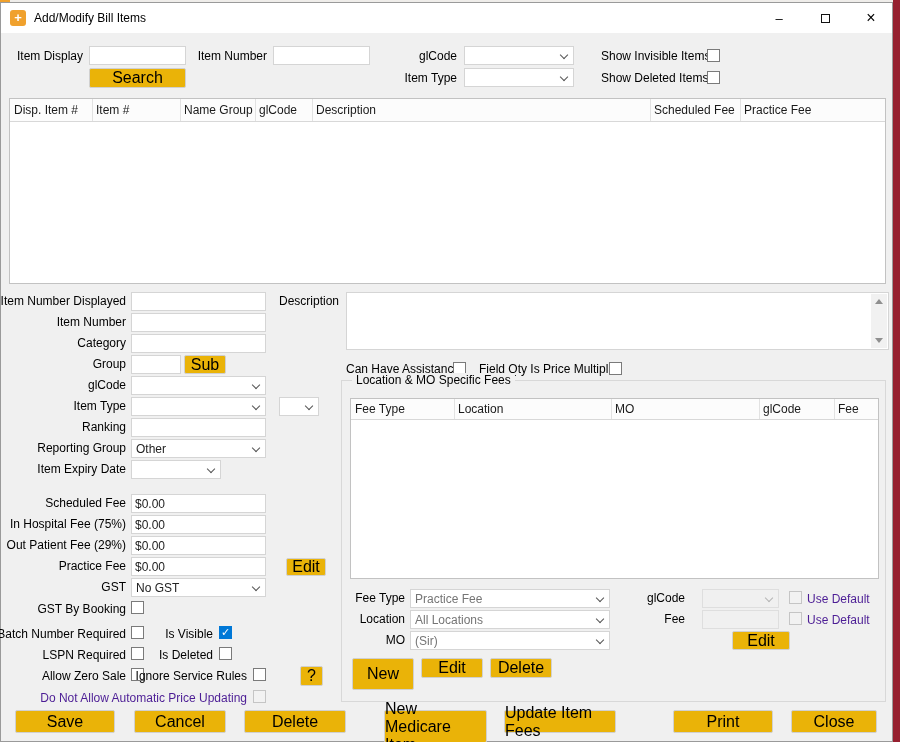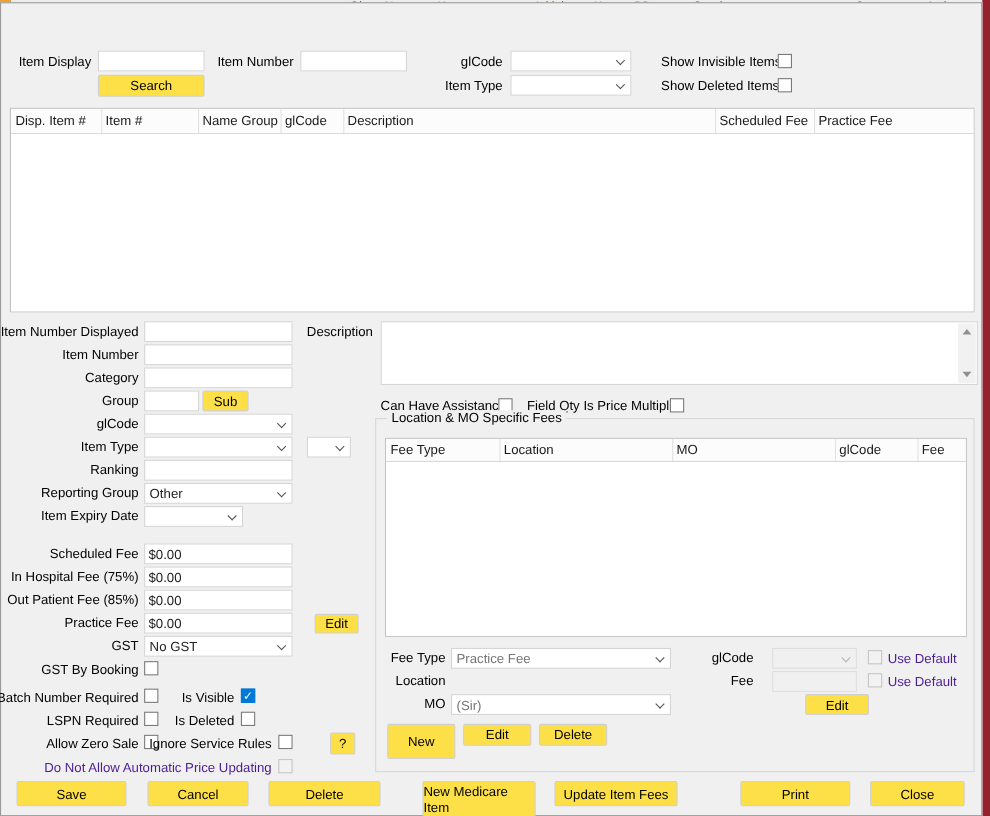--- a/index.html
+++ b/index.html
@@ -30,21 +30,21 @@
   .cmb{position:absolute;background:#fff;border:1px solid #d5d5d5;height:19px}
   .cmb .val{position:absolute;left:4px;top:2px;white-space:nowrap;color:#222}
   .cmb.muted .val{color:#757575}
   .cmb .chev{position:absolute;right:6px;top:5px;width:6px;height:6px;border-right:1px solid #555;border-bottom:1px solid #555;transform:rotate(45deg)}
   .cmb.dis{background:#f0f0f0;border-color:#dedede}
   .cmb.dis .chev{border-color:#b5b5b5}
   .chk{position:absolute;width:13px;height:13px;background:#fff;border:1px solid #7a7a7a}
   .chk.checked{background:#0078d7;border-color:#0078d7}
   .chk.checked::after{content:"\2713";position:absolute;left:0;top:-1px;width:11px;text-align:center;color:#fff;font-size:11px}
   .chk.dis{border-color:#c5c5c5;background:#f2f2f2}
-  .btn{position:absolute;background:#fde047;border:1px solid #d0d0d0;border-radius:2px;display:flex;align-items:center;justify-content:center;font-size:12px;color:#000;cursor:default}
+  .btn{position:absolute;background:#eab308;border:1px solid #d0d0d0;border-radius:2px;display:flex;align-items:center;justify-content:center;font-size:16px;color:#000;cursor:default}
 
   .grid{position:absolute;background:#fff;border:1px solid #c2c2c2}
   .ghead{position:absolute;left:0;top:0;width:100%;height:23px;background:#fcfcfc;border-bottom:1px solid #d8d8d8}
   .ghead.short{height:21px}
   .gh{position:absolute;top:4px;white-space:nowrap;color:#1a1a1a}
   .ghead.short .gh{top:3px}
   .vline{position:absolute;top:0;width:1px;height:100%;background:#e2e2e2}
   .gbody{position:absolute;left:0;right:0;bottom:0;background:#fff}
 
   .groupbox{position:absolute;border:1px solid #d8d8d8}
@@ -65,20 +65,33 @@
   <span style="left:487px">Initials</span>
   <span style="left:540px">Known PD</span>
   <span style="left:630px">Gender</span>
   <span style="left:778px">Status</span>
   <span style="left:842px">Active</span>
 </div>
 <div class="red-stripe"></div>
 
 <div class="dialog">
 
+  <div class="titlebar">
+    <span class="app-icon"></span>
+    <span class="title">Add/Modify Bill Items</span>
+    <div class="winbtn" style="left:755px">
+      <span class="minglyph">–</span>
+    </div>
+    <div class="winbtn" style="left:801px">
+      <span class="maxglyph"></span>
+    </div>
+    <div class="winbtn" style="left:847px">
+      <span class="closeglyph">×</span>
+    </div>
+  </div>
 
   <div class="lbl" style="right:809px;top:46px">Item Display</div>
   <input class="inp" style="left: 88px; top: 43px; width: 97px;">
   <div class="lbl" style="right:625px;top:46px">Item Number</div>
   <input class="inp" style="left: 272px; top: 43px; width: 97px;">
   <div class="lbl" style="right:435px;top:46px">glCode</div>
   <div class="cmb" style="left:463px;top:43px;width:110px">
       <span class="chev"></span>
     </div>
   <div class="lbl" style="left:600px;top:46px">Show Invisible Items</div>
@@ -140,21 +153,21 @@
   </div>
   <div class="lbl" style="right:766px;top:459px">Item Expiry Date</div>
   <div class="cmb" style="left:130px;top:457px;width:90px">
       <span class="chev"></span>
     </div>
 
   <div class="lbl" style="right:766px;top:493px">Scheduled Fee</div>
   <input class="inp money" style="left: 130px; top: 491px; width: 135px;" value="$0.00">
   <div class="lbl" style="right:766px;top:514px">In Hospital Fee (75%)</div>
   <input class="inp money" style="left: 130px; top: 512px; width: 135px;" value="$0.00">
-  <div class="lbl" style="right:766px;top:535px">Out Patient Fee (85%)</div>
+  <div class="lbl" style="right:766px;top:535px">Out Patient Fee (29%)</div>
   <input class="inp money" style="left: 130px; top: 533px; width: 135px;" value="$0.00">
   <div class="lbl" style="right:766px;top:556px">Practice Fee</div>
   <input class="inp money" style="left: 130px; top: 554px; width: 135px;" value="$0.00">
   <div class="btn" style="left:285px;top:555px;width:40px;height:18px">Edit</div>
   <div class="lbl" style="right:766px;top:577px">GST</div>
   <div class="cmb" style="left:130px;top:575px;width:135px">
     <span class="val">No GST</span>
     <span class="chev"></span>
   </div>
 
@@ -217,20 +230,24 @@
       <span class="chev"></span>
     </div>
     <div class="lbl" style="right:200px;top:210px">glCode</div>
     <div class="cmb dis" style="left:360px;top:208px;width:77px">
         <span class="chev"></span>
       </div>
     <div class="chk dis" style="left:447px;top:210px"></div>
     <div class="lbl gray" style="left:465px;top:211px">Use Default</div>
 
     <div class="lbl" style="right:480px;top:231px">Location</div>
+    <div class="cmb muted" style="left:68px;top:229px;width:200px">
+      <span class="val">All Locations</span>
+      <span class="chev"></span>
+    </div>
     <div class="lbl" style="right:200px;top:231px">Fee</div>
     <input class="inp dis" style="left: 360px; top: 229px; width: 77px;">
     <div class="chk dis" style="left:447px;top:231px"></div>
     <div class="lbl gray" style="left:465px;top:232px">Use Default</div>
 
     <div class="lbl" style="right:480px;top:252px">MO</div>
     <div class="cmb muted" style="left:68px;top:250px;width:200px">
       <span class="val">(Sir)</span>
       <span class="chev"></span>
     </div>

